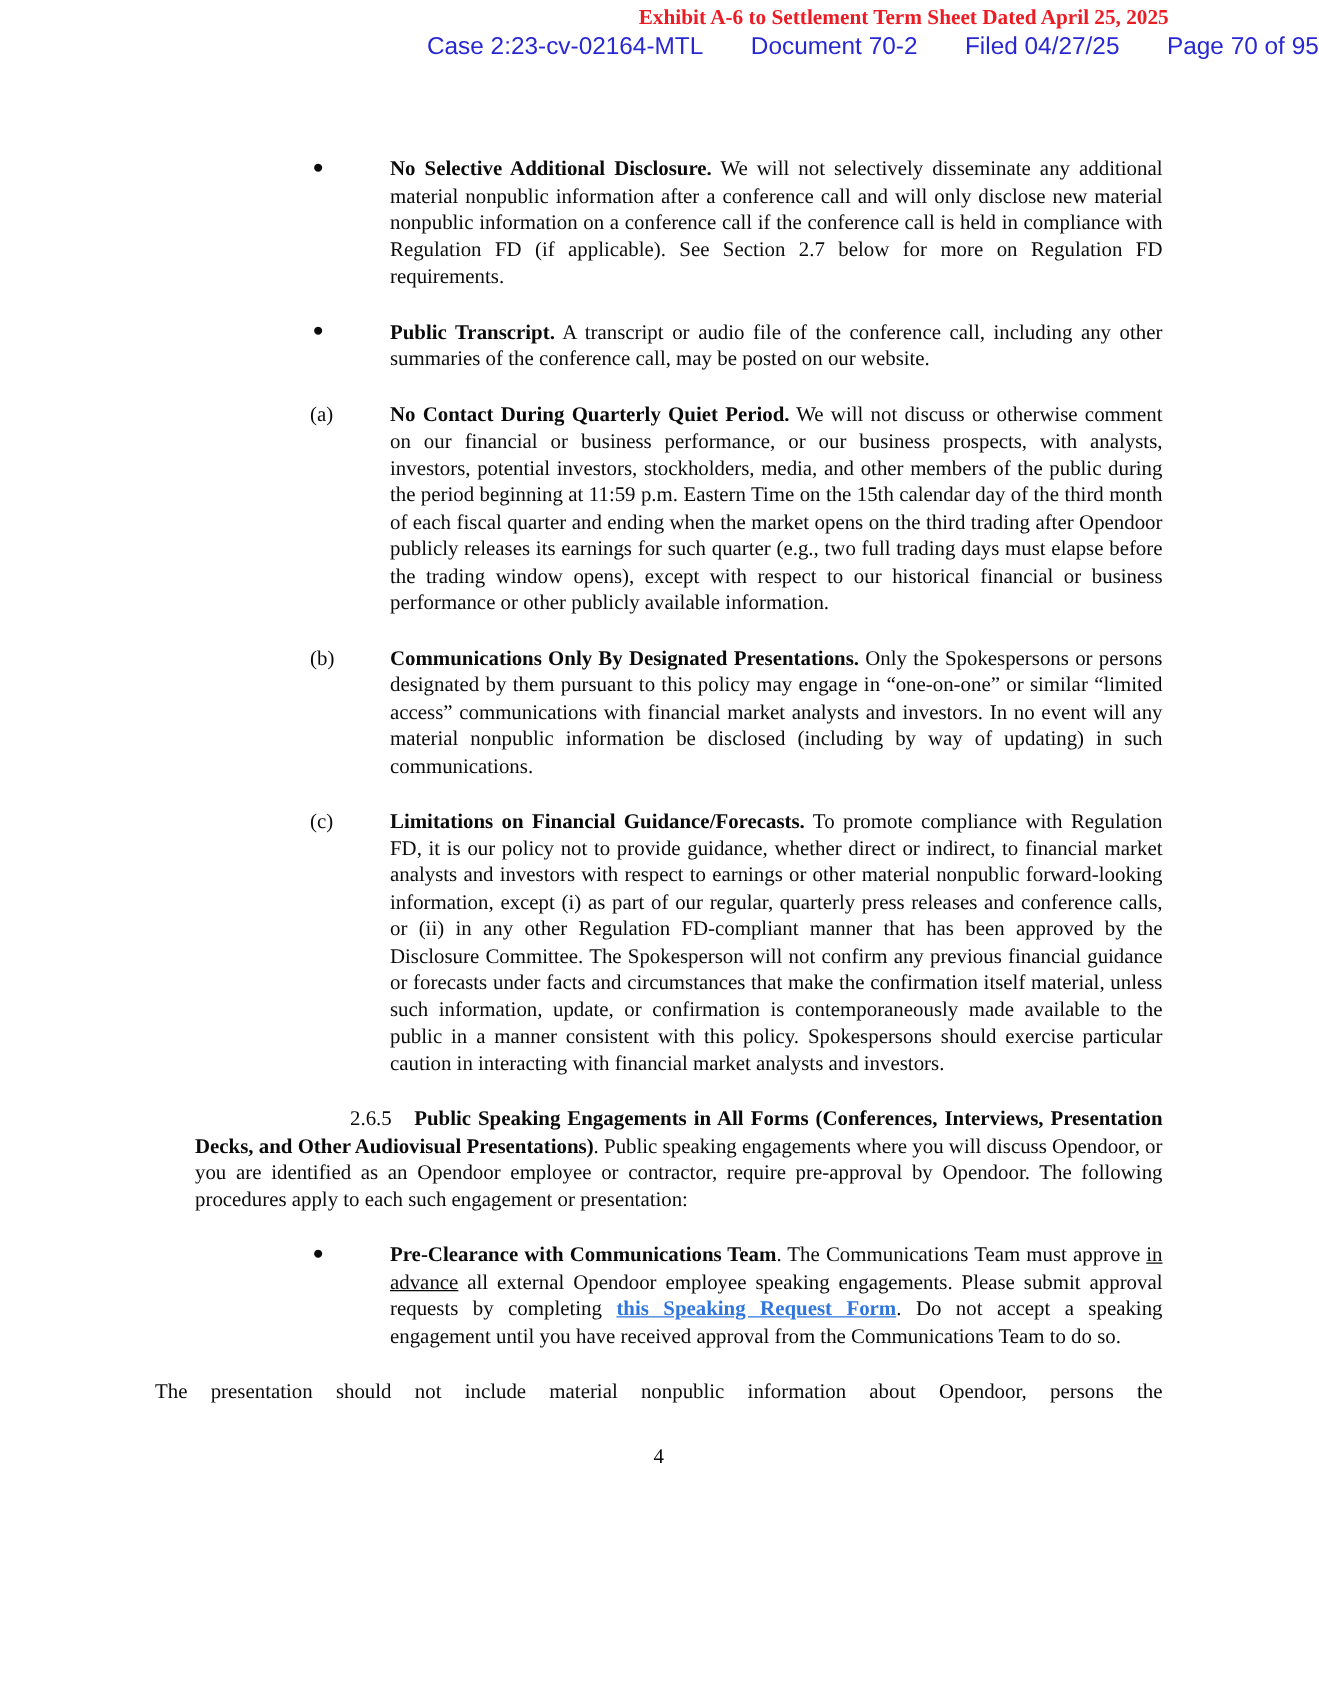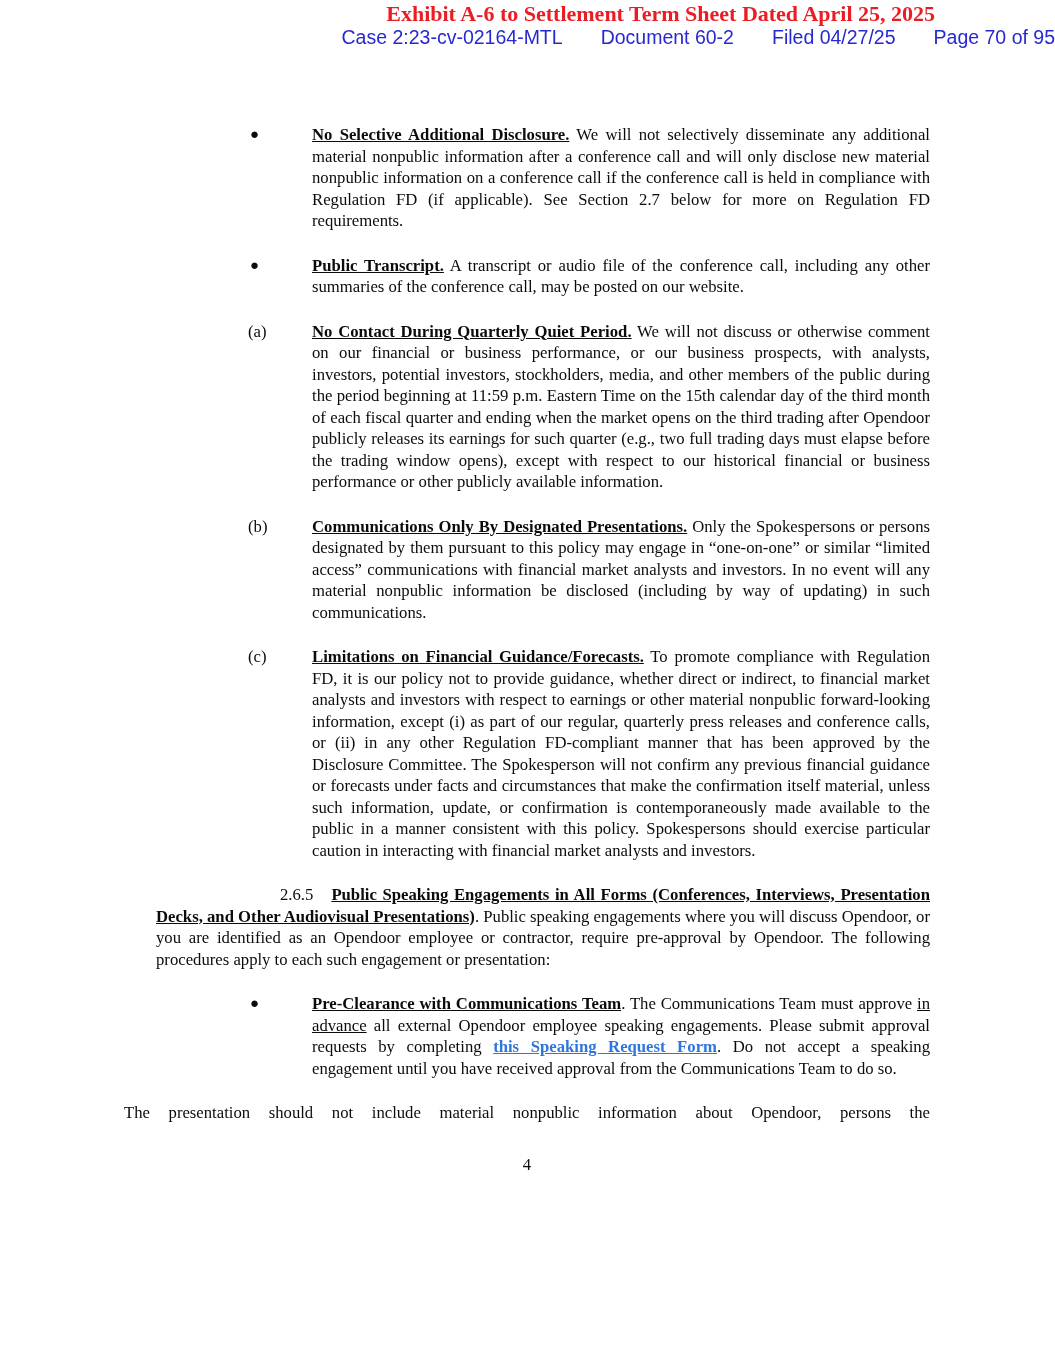--- a/index.html
+++ b/index.html
@@ -14,21 +14,21 @@
     color: #0b0b0b;
     overflow: hidden;
   }
   
   .stamp-area { padding-top: 4px; }
   .exhibit-stamp {
     text-align: right;
     padding-right: 120px;
     color: #EC1C24;
     font-weight: bold;
-    font-size: 22px;
+    font-size: 17px;
     line-height: 20px;
     font-family: "Liberation Serif", serif;
   }
   .case-stamp {
     display: flex;
     justify-content: flex-end;
     gap: 38px;
     color: #2828D2;
     font-family: "Liberation Sans", "DejaVu Sans", sans-serif;
     font-size: 19.5px;
@@ -49,21 +49,21 @@
   .hang .label {
     position: absolute;
     left: 124px;
     top: 0;
     text-align: left;
   }
   .hang .label.bullet { left: 126px; font-size: 15px; }
   .flush { text-align: justify; }
   .indent-first { text-indent: 124px; margin-left: 32px; }
   .tab-gap { display: inline-block; width: 18px; }
-  b, .bold { font-weight: bold; text-decoration: underline; }
+  b, .bold { font-weight: bold; }
   .u { text-decoration: underline; }
   .doc-link {
     color: #2F75DE;
     font-weight: bold;
     text-decoration: underline;
     cursor: pointer;
   }
   .closing {
     text-align: justify;
     text-align-last: justify;
@@ -75,21 +75,21 @@
 </style>
 </head>
 <body>
 
 <div class="page">
 
   <div class="stamp-area">
     <div class="exhibit-stamp">Exhibit A-6 to Settlement Term Sheet Dated April 25, 2025</div>
     <div class="case-stamp">
       <span>Case 2:23-cv-02164-MTL</span>
-      <span>Document 60-2</span>
+      <span>Document 70-2</span>
       <span>Filed 04/27/25</span>
       <span>Page 70 of 95</span>
     </div>
   </div>
 
   <div class="content">
 
     <div class="block hang">
       <span class="label bullet">●</span>
       <b>No Selective Additional Disclosure.</b><span> We will not selectively disseminate any additional material nonpublic information after a conference call and will only disclose new material nonpublic information on a conference call if the conference call is held in compliance with Regulation FD (if applicable).  See Section 2.7 below for more on Regulation FD requirements.</span>

